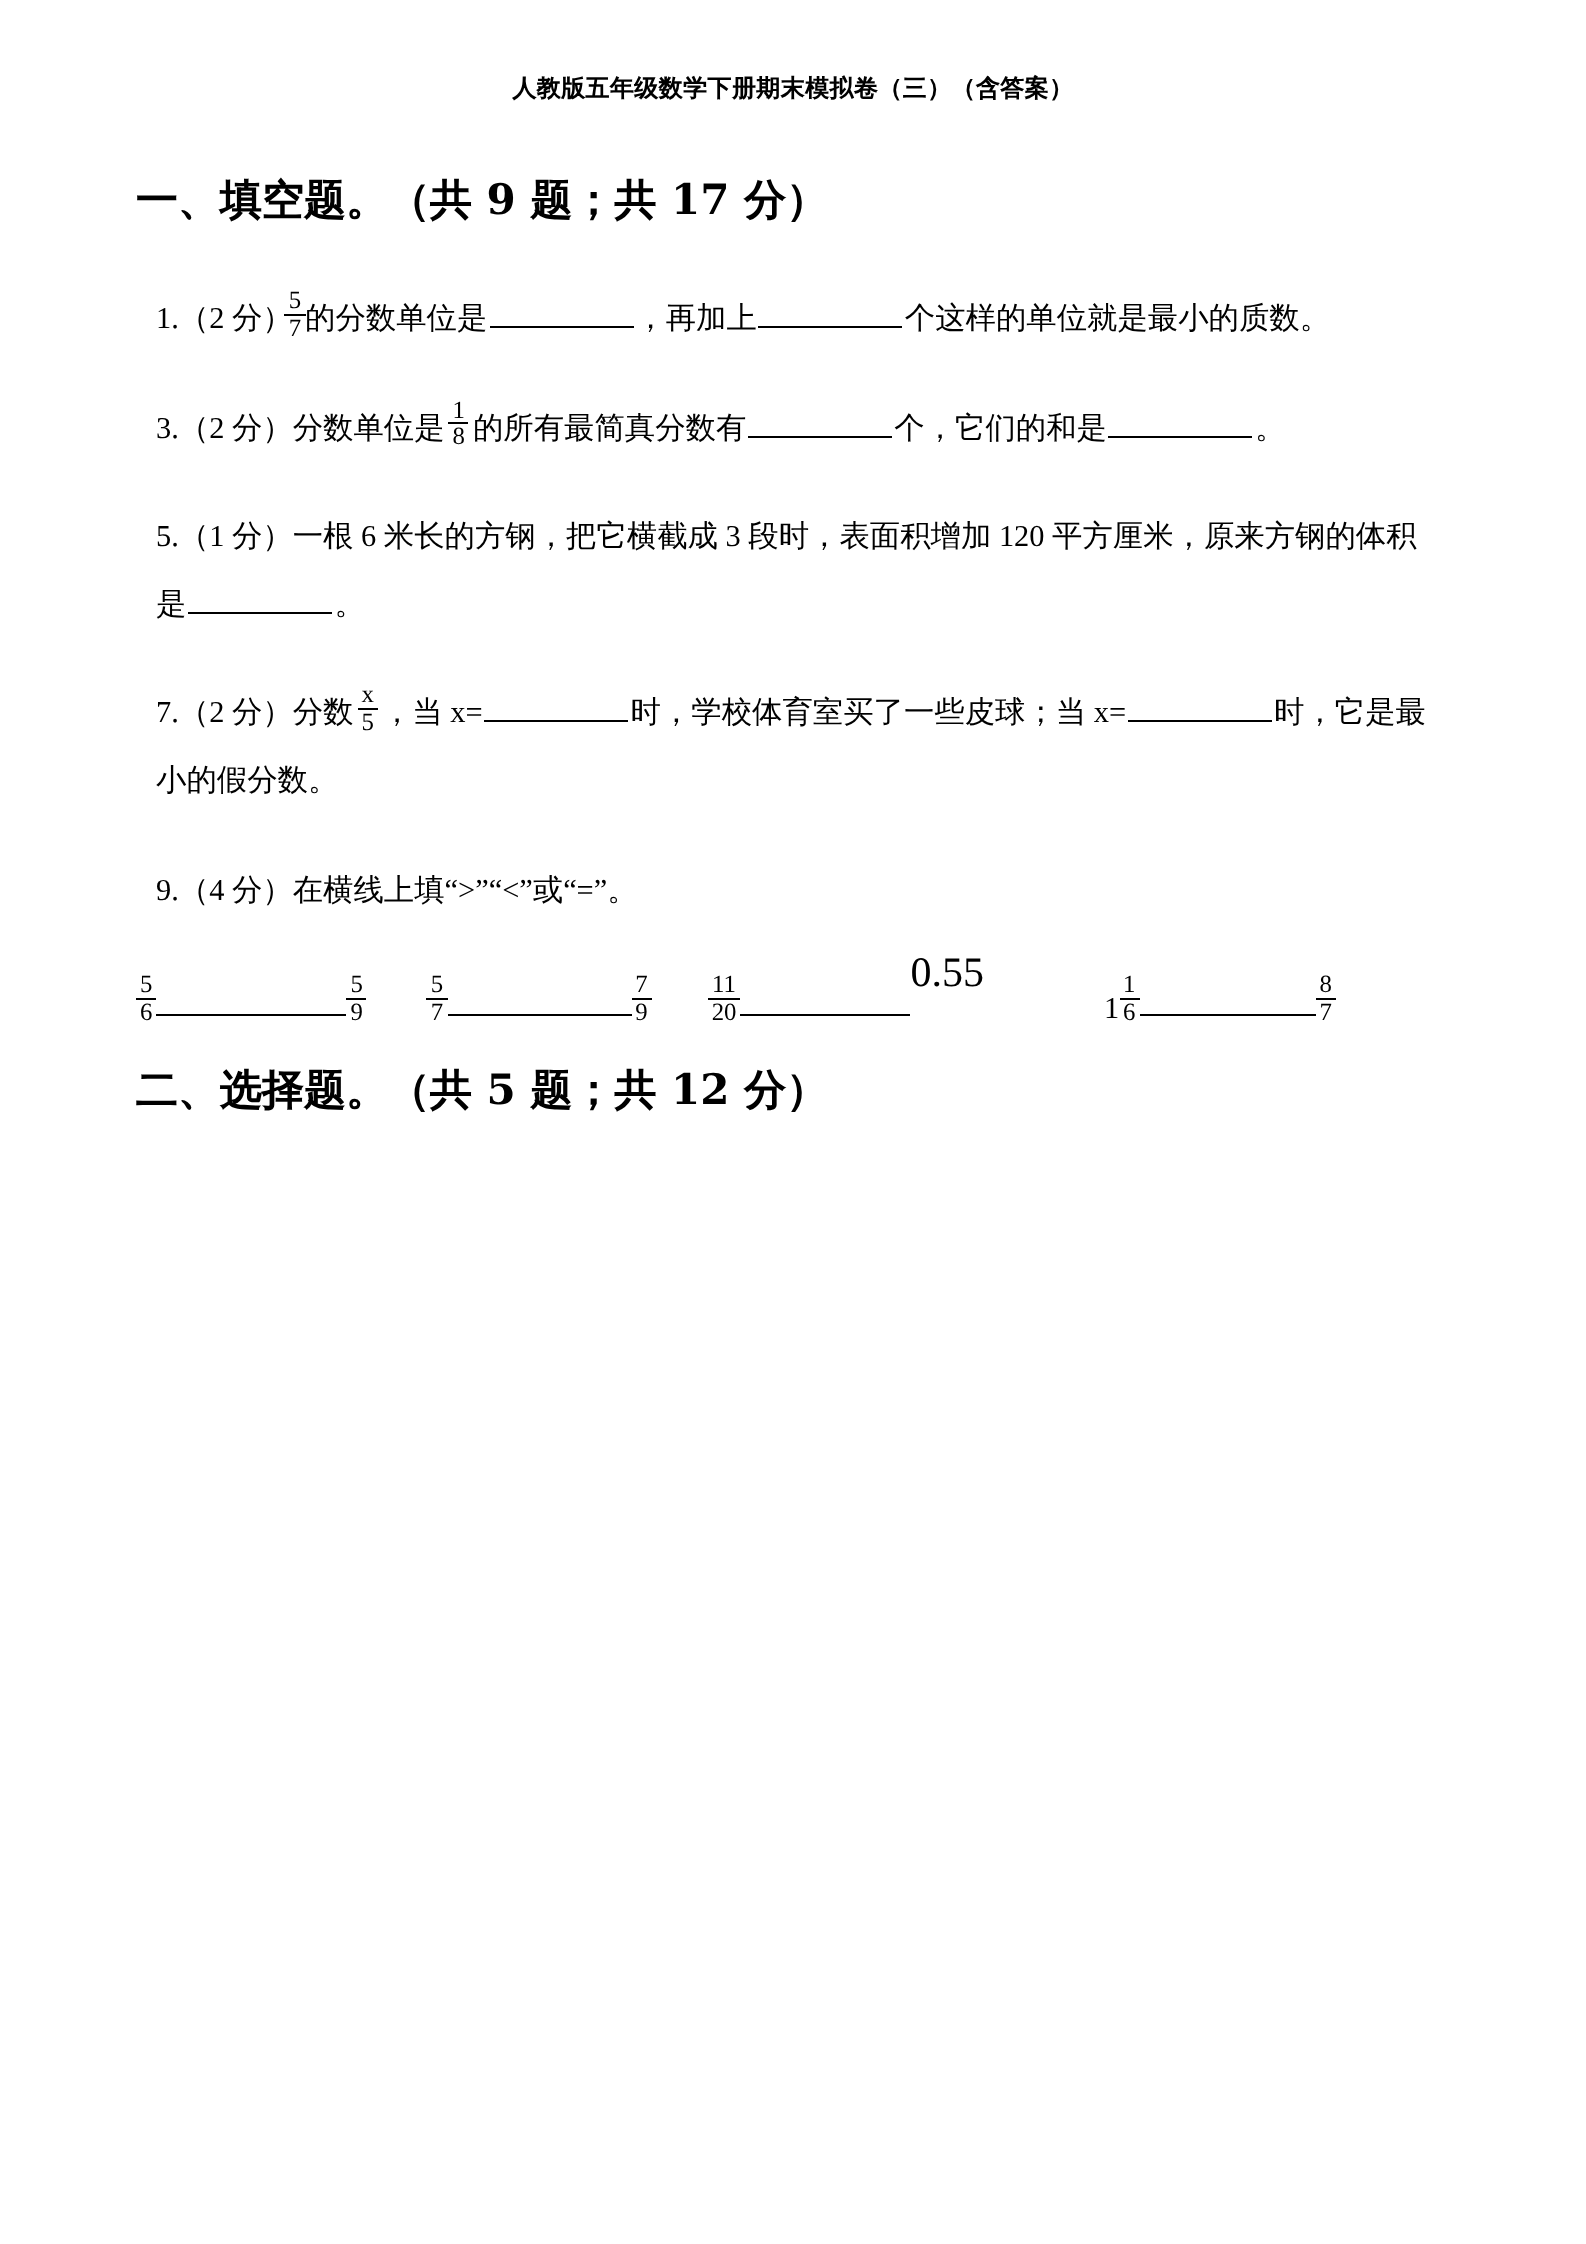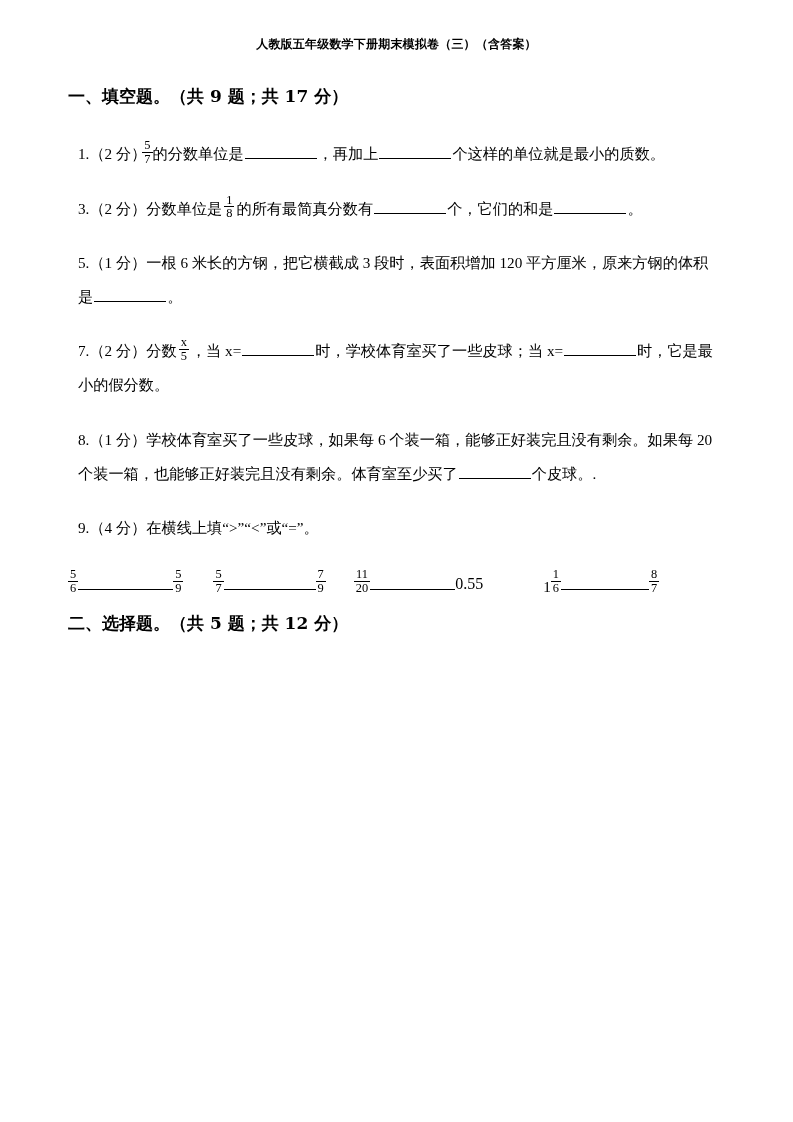--- a/index.html
+++ b/index.html
@@ -28,21 +28,21 @@
     font-size: 12px;
     font-weight: bold;
     letter-spacing: 0.2px;
     margin: 0;
     padding-top: 36px;
     line-height: 1.4;
     font-family: "DejaVu Serif", "Liberation Serif", serif;
   }
 
   .section-head {
-    font-size: 17px;
+    font-size: 21px;
     font-weight: bold;
     margin: 0;
     line-height: 1.5;
     font-family: "DejaVu Serif", "Liberation Serif", serif;
   }
   .section-head-1 { padding-top: 31px; }
   .section-head-2 { padding-top: 16px; }
 
   .q {
     font-size: 15.2px;
@@ -127,24 +127,24 @@
   .line-c { width: 85px; }
   .line-d { width: 88px; }
 
   .mixed-whole {
     font-size: 15.2px;
     line-height: 1;
     position: relative;
     bottom: 1px;
   }
   .cmp-val {
-    font-size: 16px;
+    font-size: 21px;
     line-height: 1;
     position: relative;
-    bottom: 3px;
+    bottom: 16px;
   }
 </style>
 </head>
 <body>
 
 <div class="page">
 
   <div class="doc-title">人教版五年级数学下册期末模拟卷（三）（含答案）</div>
 
   <div class="section-head section-head-1">一、填空题。（共 9 题；共 17 分）</div>
@@ -161,23 +161,20 @@
 
   <div class="q">
     <span>5.</span><span>（1 分）</span><span>一根 6 米长的方钢，把它横截成 3 段时，表面积增加 120 平方厘米，原来方钢的体积是</span><span class="blank b-w1"></span><span>。</span>
   </div>
 
 
   <div class="q">
     <span>7.</span><span>（2 分）</span><span>分数</span><span class="frac"><span class="num">x</span><span class="den">5</span></span><span>，当 x=</span><span class="blank b-w1"></span><span>时，学校体育室买了一些皮球；当 x=</span><span class="blank b-w1"></span><span>时，它是最小的假分数。</span>
   </div>
 
-  <div class="q">
-    <span>8.</span><span>（1 分）</span><span>学校体育室买了一些皮球，如果每 6 个装一箱，能够正好装完且没有剩余。如果每 20 个装一箱，也能够正好装完且没有剩余。体育室至少买了</span><span class="blank b-w1"></span><span>个皮球。.</span>
-  </div>
 
   <div class="q">
     <span>9.</span><span>（4 分）</span><span>在横线上填“&gt;”“&lt;”或“=”。</span>
   </div>
 
   <div class="cmp-row">
 
     <div class="cmp-item">
       <span class="cfrac">
           <span class="num">5</span>

